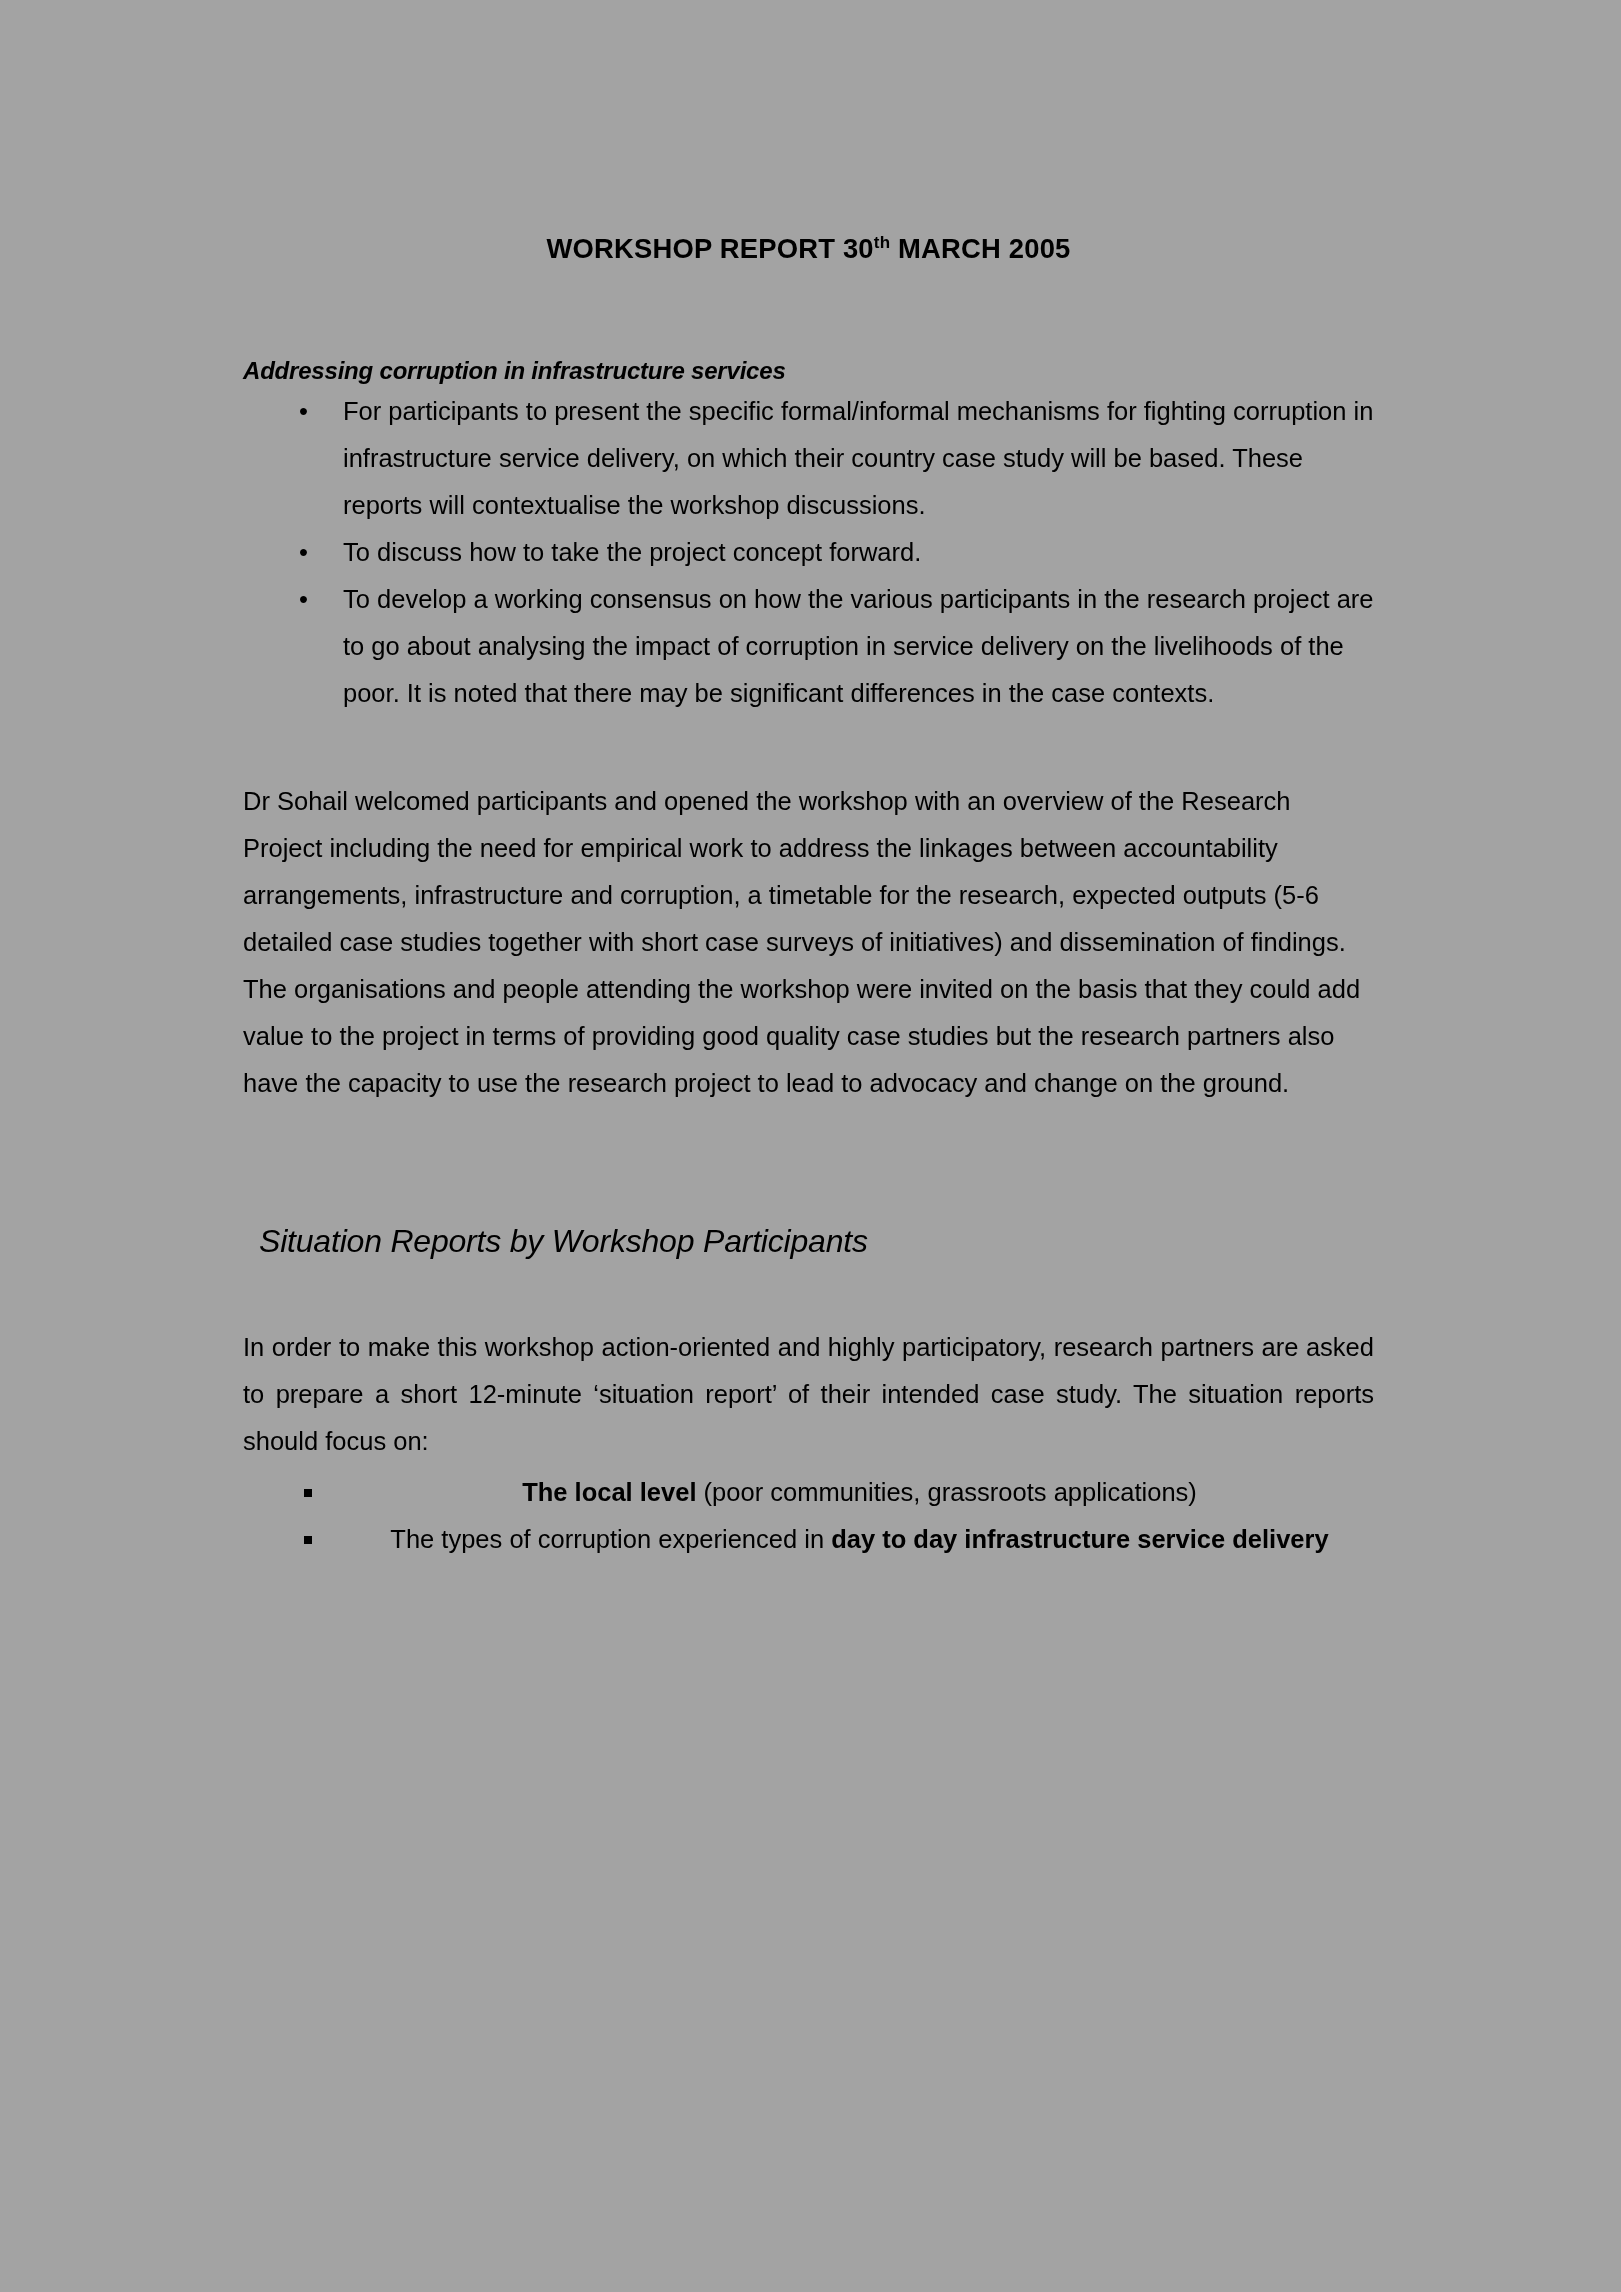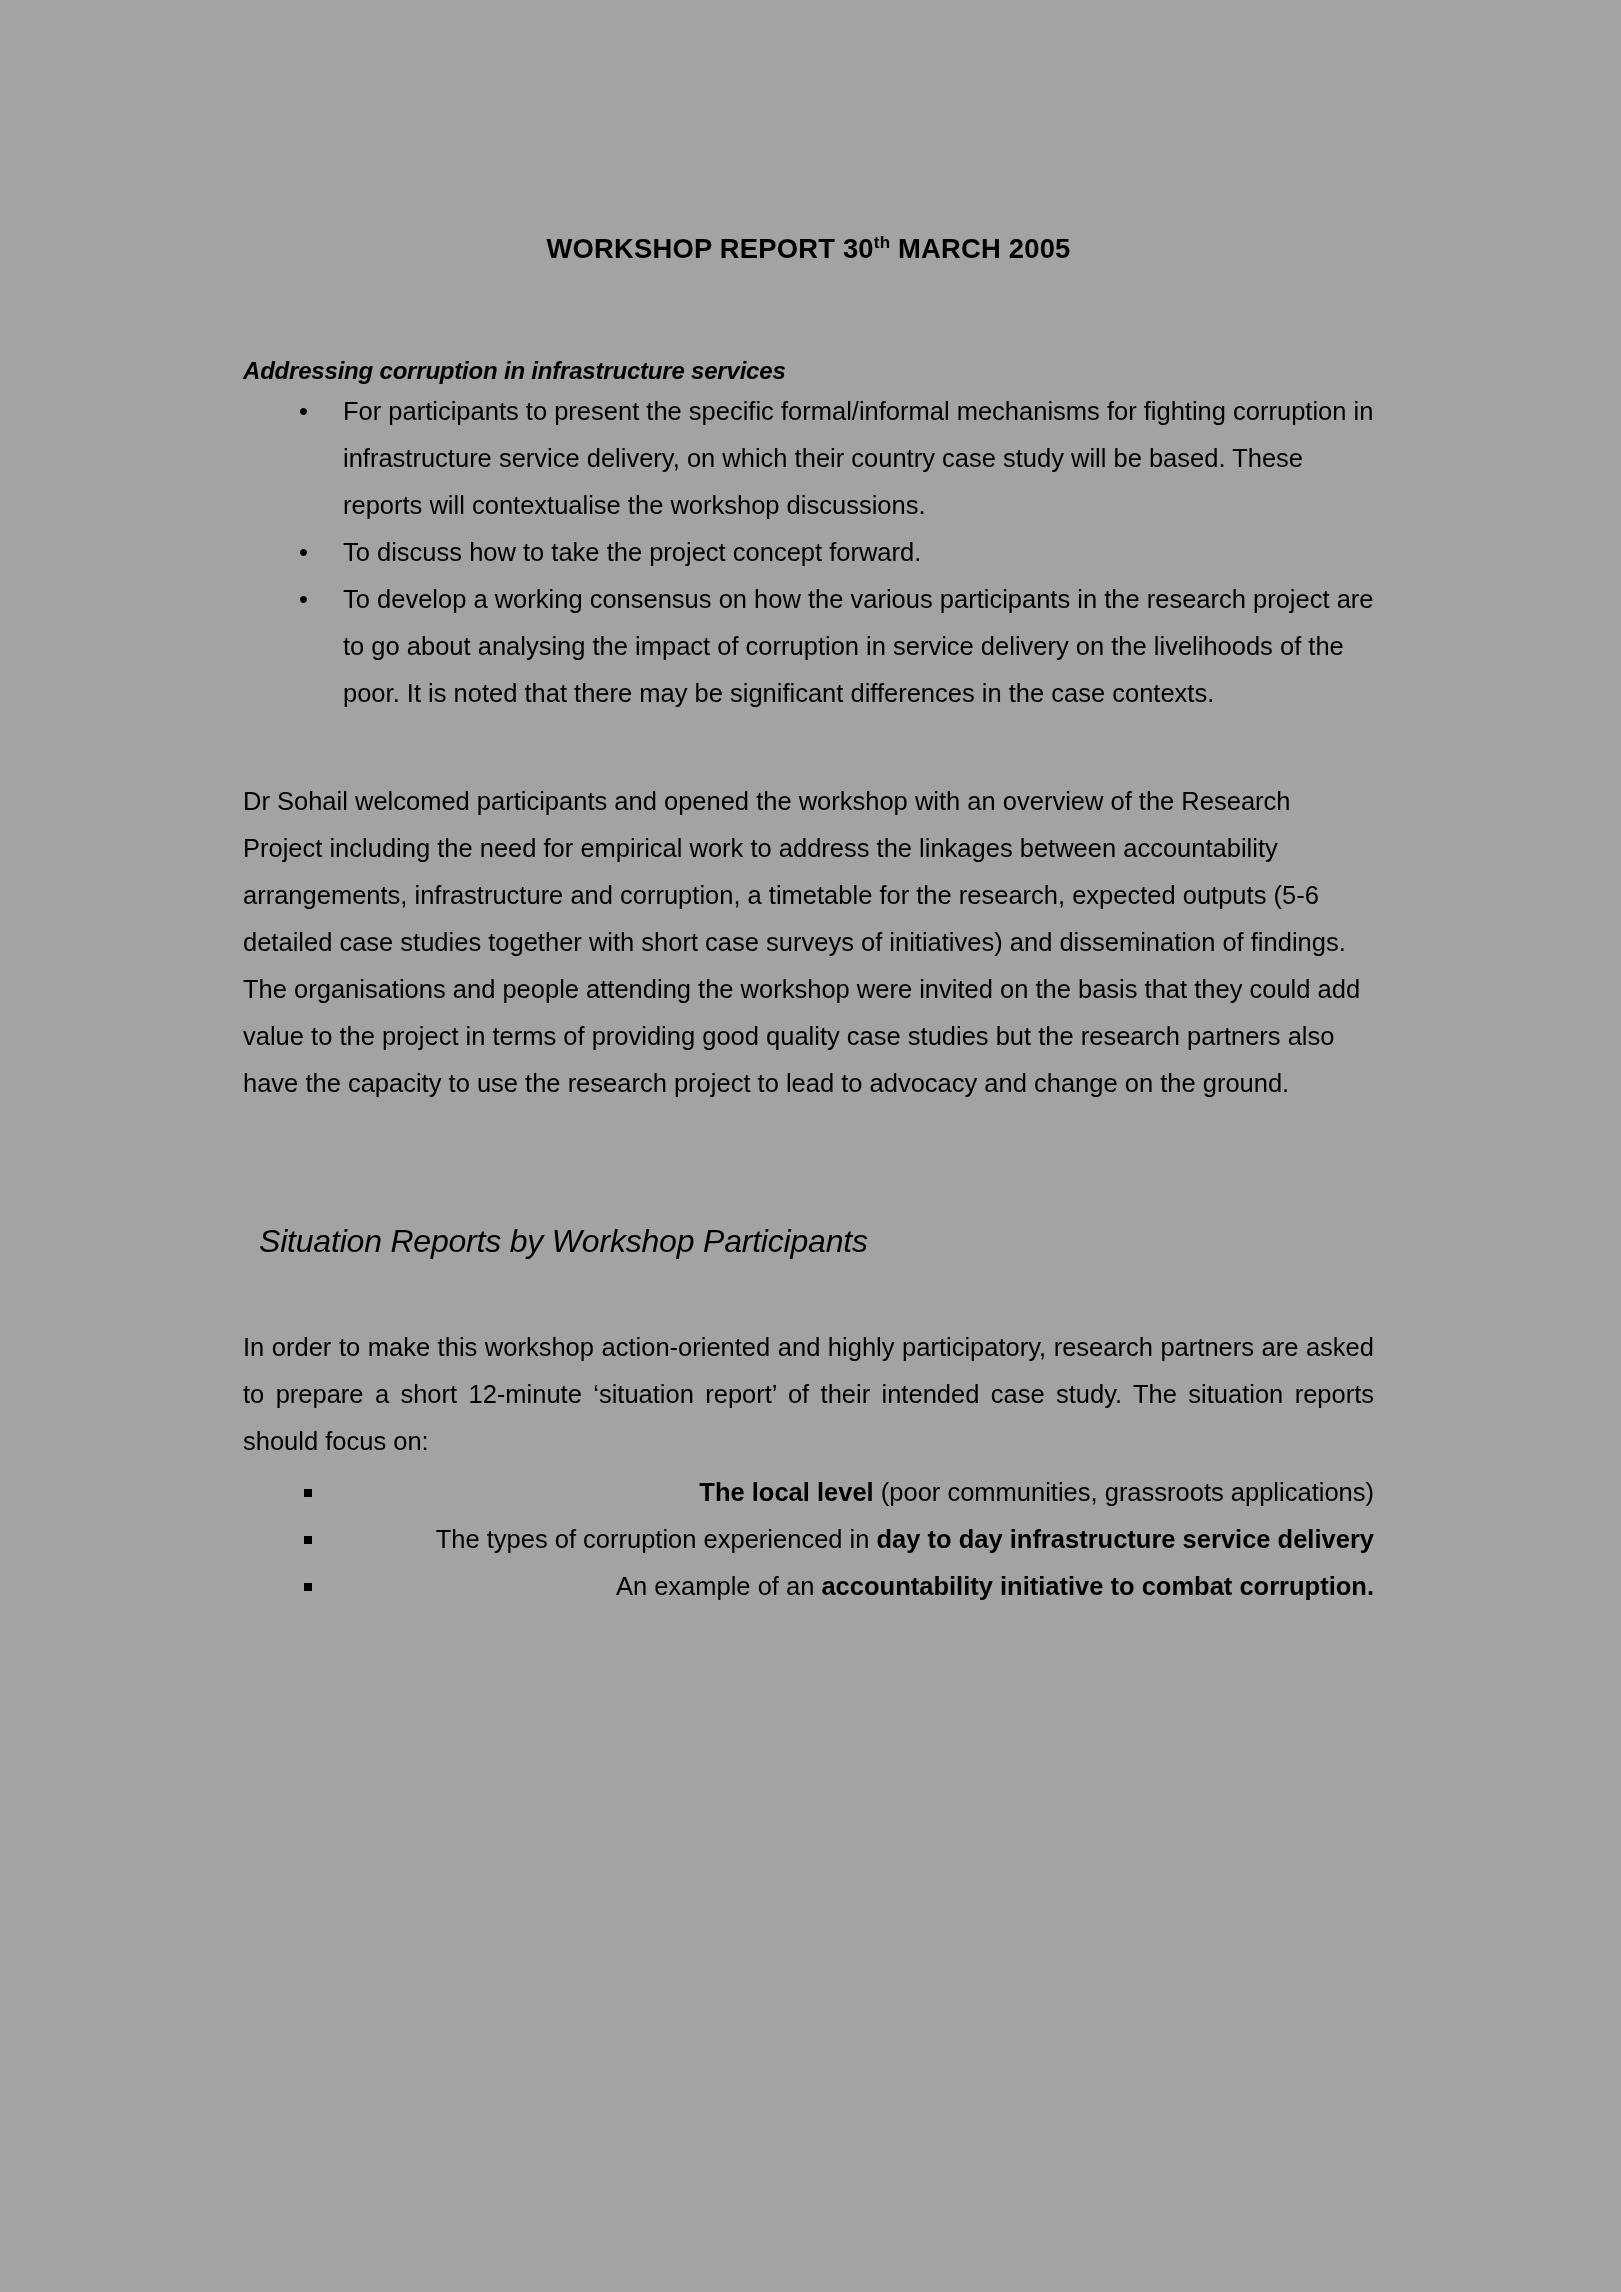--- a/index.html
+++ b/index.html
@@ -112,21 +112,21 @@
     width: 7.8px;
     height: 7.8px;
     background: #000000;
   }
   ul.bullets.square li {
     text-align: justify;
     text-justify: inter-word;
     padding-left: 102px;
   }
   ul.bullets.square li.nowrap-line {
-    text-align: right;
+    text-align: center;
   }
   ul.list-round { padding-top: 2px; }
   ul.list-square { padding-top: 3.9px; }
 
   .b { font-weight: bold; }
 </style>
 </head>
 <body>
 
 <div class="page">
@@ -147,18 +147,17 @@
 
     <p class="para gap-sohail">Dr Sohail welcomed participants and opened the workshop with an overview of the Research Project including the need for empirical work to address the linkages between accountability arrangements, infrastructure and corruption, a timetable for the research, expected outputs (5-6 detailed case studies together with short case surveys of initiatives) and dissemination of findings. The organisations and people attending the workshop were invited on the basis that they could add value to the project in terms of providing good quality case studies but the research partners also have the capacity to use the research project to lead to advocacy and change on the ground.</p>
 
     <h2 class="heading-2">Situation Reports by Workshop Participants</h2>
 
     <p class="para justified gap-situation">In order to make this workshop action-oriented and highly participatory, research partners are asked to prepare a short 12-minute ‘situation report’ of their intended case study. The situation reports should focus on:</p>
 
     <ul class="bullets square list-square">
       <li class="nowrap-line"><span class="b">The local level</span><span> (poor communities, grassroots applications)</span></li>
       <li class="nowrap-line"><span>The types of corruption experienced in </span><span class="b">day to day infrastructure service delivery</span></li>
-      <li class="nowrap-line"><span>An example of an </span><span class="b">accountability initiative to combat corruption.</span></li>
     </ul>
 
   </div>
 </div>
 
 
 </body></html>

